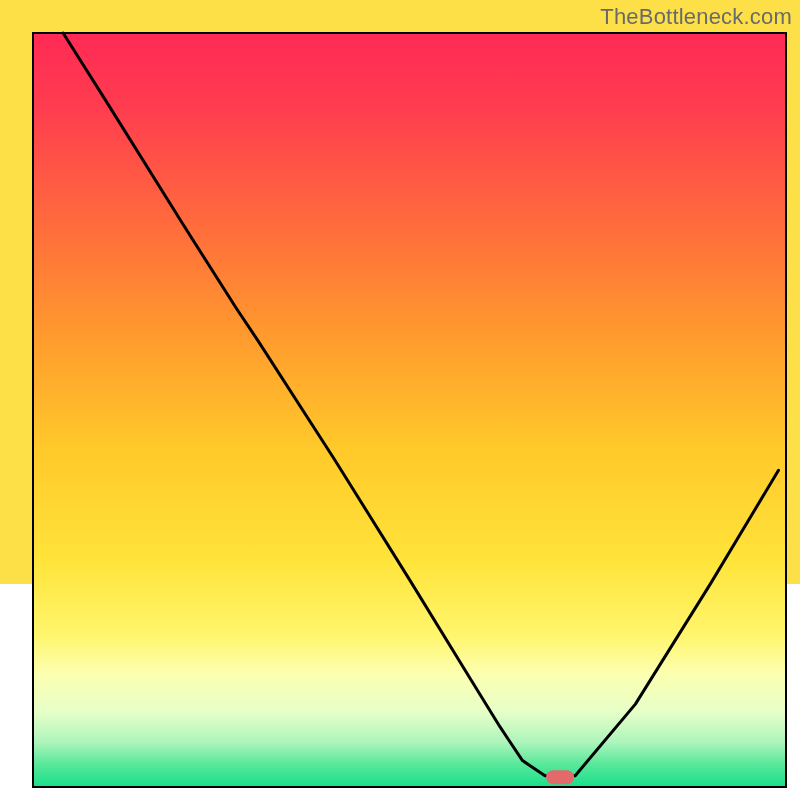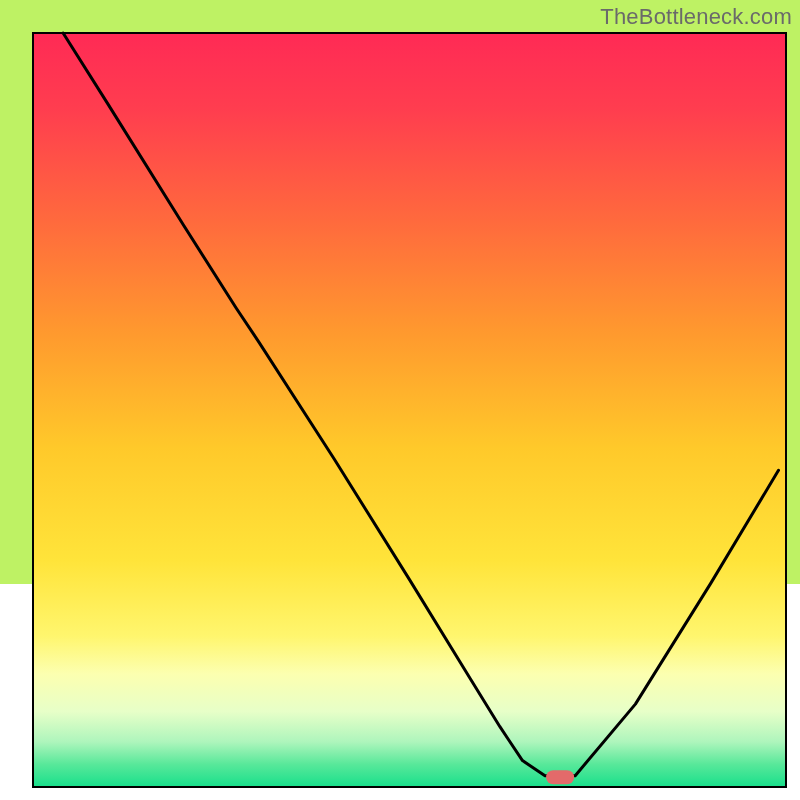--- a/index.html
+++ b/index.html
@@ -7,21 +7,21 @@
     padding: 0;
     width: 800px;
     height: 800px;
     overflow: hidden;
     font-family: Arial, Helvetica, sans-serif;
   }
   .chart-wrap {
     position: relative;
     width: 800px;
     height: 584px;
-    background: #bef264;
+    background: #fde047;
   }
   .watermark {
     position: absolute;
     top: 4px;
     right: 8px;
     color: #6a6a6a;
     font-size: 22px;
     font-weight: 500;
     letter-spacing: 0.2px;
     z-index: 5;

